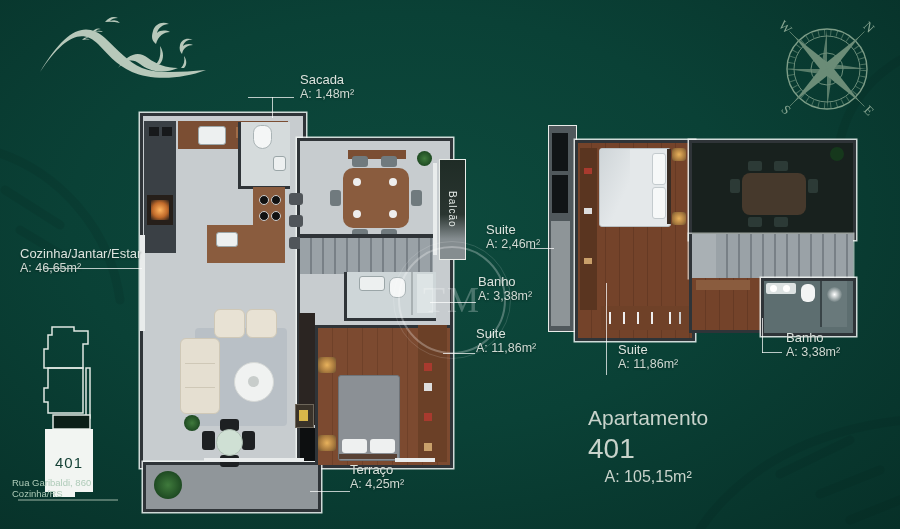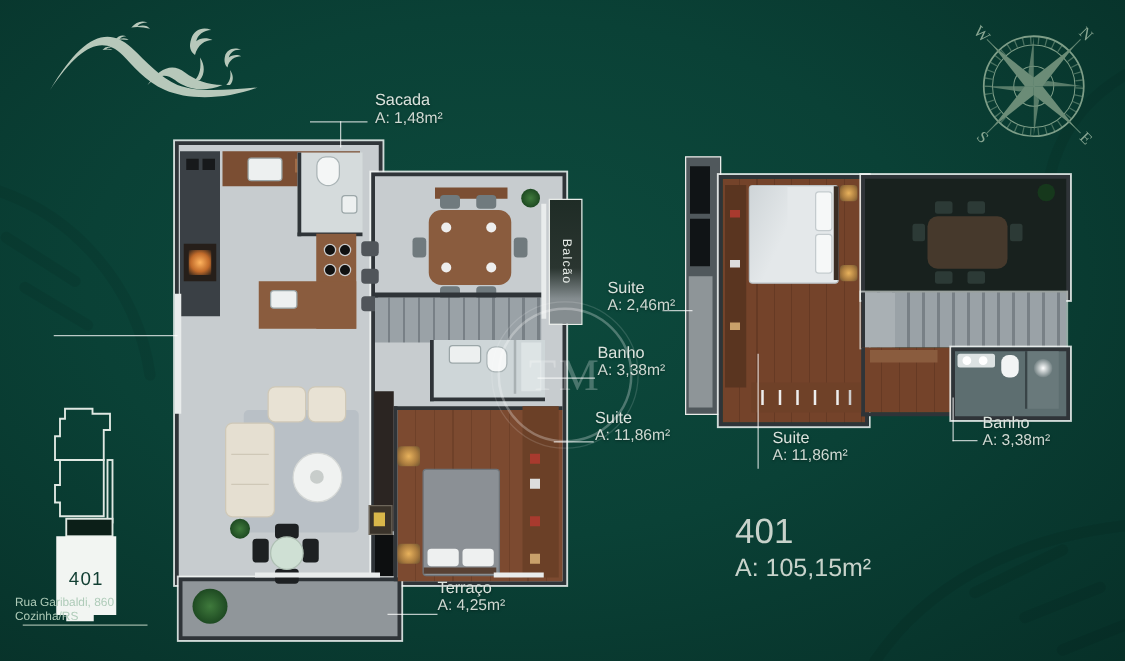--- a/index.html
+++ b/index.html
@@ -14,21 +14,21 @@
   #logo .sub{position:absolute;left:0;top:96px;width:230px;text-align:center;
     font-size:7.5px;letter-spacing:6px;text-transform:capitalize;color:#a9bcab;}
   
   .lbl{color:#dce4de;font-size:13px;line-height:15px;white-space:nowrap;text-shadow:0 1px 2px rgba(0,0,0,.35);}
   .lbl .ar{font-size:12.5px;color:#cfd9d2;}
   .ln{background:rgba(255,255,255,.72);}
   
   #apt{left:588px;top:406px;color:#c8d3cb;}
   #apt .t1{font-size:21px;}
   #apt .t2{font-size:28px;margin-top:3px;}
-  #apt .t3{font-size:20px;margin-top:3px;}
+  #apt .t3{font-size:16px;margin-top:3px;text-align:center;}
   .floor{background:#c7cccf;border:3px solid #2f3438;box-shadow:0 0 0 1.5px rgba(242,246,244,.85);}
   .wood{background:repeating-linear-gradient(90deg,#7c4a30 0 14px,#6f4129 14px 15px);}
   .wood2{background:repeating-linear-gradient(90deg,#74432a 0 13px,#663a24 13px 14px);}
   .stairs{background:repeating-linear-gradient(90deg,#9aa2a7 0 10px,#788086 10px 12px);}
   .white-fix{background:#edf0f0;border:1px solid #9ba6a8;border-radius:3px;}
   .warm{background:radial-gradient(circle,#e8b25c 0%,#a87a3e 60%,#6b5130 100%);border-radius:3px;}
   .plantc{background:radial-gradient(circle,#3f7a3c 0%,#1e4a22 70%);border-radius:50%;}
   
   #wm{left:398px;top:246px;width:104px;height:104px;border:2px solid rgba(255,255,255,.28);
      border-radius:50%;display:flex;align-items:center;justify-content:center;}
@@ -268,20 +268,24 @@
   <div class="abs ln" style="left:443px;top:353px;width:32px;height:1px;"></div>
   <div class="abs ln" style="left:310px;top:491px;width:40px;height:1px;"></div>
   <div class="abs ln" style="left:606px;top:283px;width:1px;height:92px;"></div>
   <div class="abs ln" style="left:762px;top:318px;width:1px;height:35px;"></div>
   <div class="abs ln" style="left:762px;top:352px;width:20px;height:1px;"></div>
 
   <div class="abs lbl" style="left:300px;top:72px;">
     <div class="nm">Sacada</div>
     <div class="ar">A: 1,48m²</div>
   </div>
+  <div class="abs lbl" style="left:20px;top:246px;">
+    <div class="nm">Cozinha/Jantar/Estar</div>
+    <div class="ar">A: 46,65m²</div>
+  </div>
   <div class="abs lbl" style="left:486px;top:222px;">
     <div class="nm">Suite</div>
     <div class="ar">A: 2,46m²</div>
   </div>
   <div class="abs lbl" style="left:478px;top:274px;">
     <div class="nm">Banho</div>
     <div class="ar">A: 3,38m²</div>
   </div>
   <div class="abs lbl" style="left:476px;top:326px;">
     <div class="nm">Suite</div>
@@ -294,20 +298,21 @@
   <div class="abs lbl" style="left:618px;top:342px;">
     <div class="nm">Suite</div>
     <div class="ar">A: 11,86m²</div>
   </div>
   <div class="abs lbl" style="left:786px;top:330px;">
     <div class="nm">Banho</div>
     <div class="ar">A: 3,38m²</div>
   </div>
 
   <div class="abs" id="apt">
+    <div class="t1">Apartamento</div>
     <div class="t2">401</div>
     <div class="t3">A: 105,15m²</div>
   </div>
 
   <div class="abs" id="wm">
     <span>TM</span>
   </div>
 
   <svg class="abs" width="110" height="190" viewBox="0 0 110 190" style="left:18px;top:318px;">
     <g fill="none" stroke="#dfe8e2" stroke-width="1.5">

